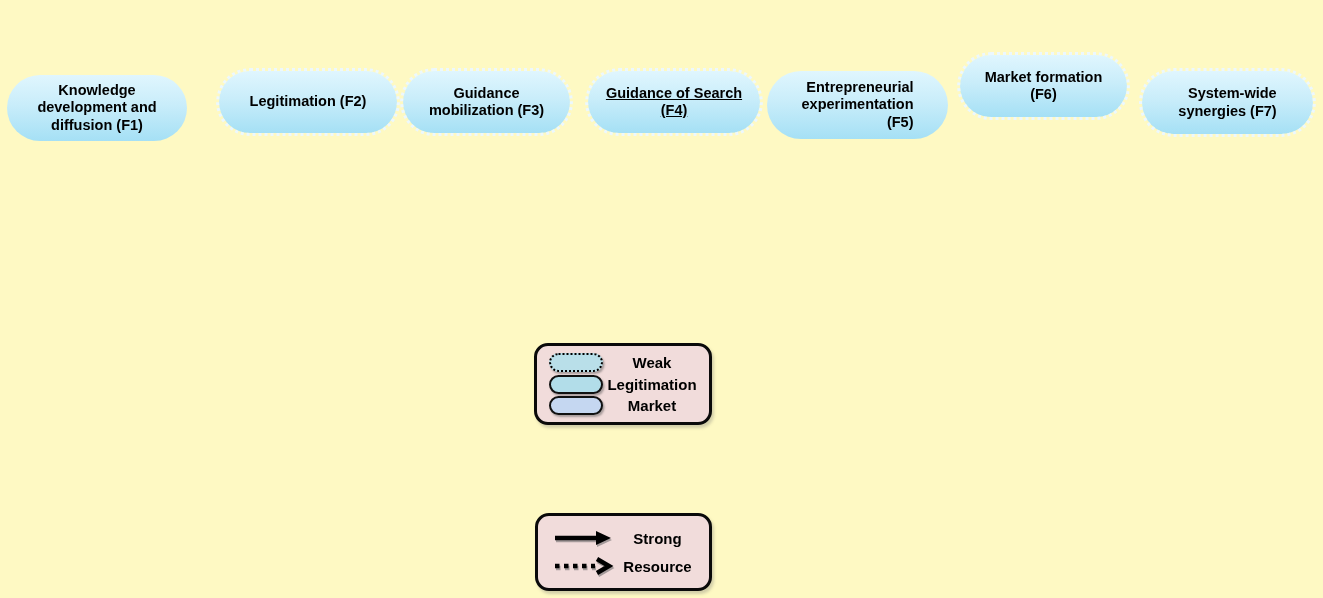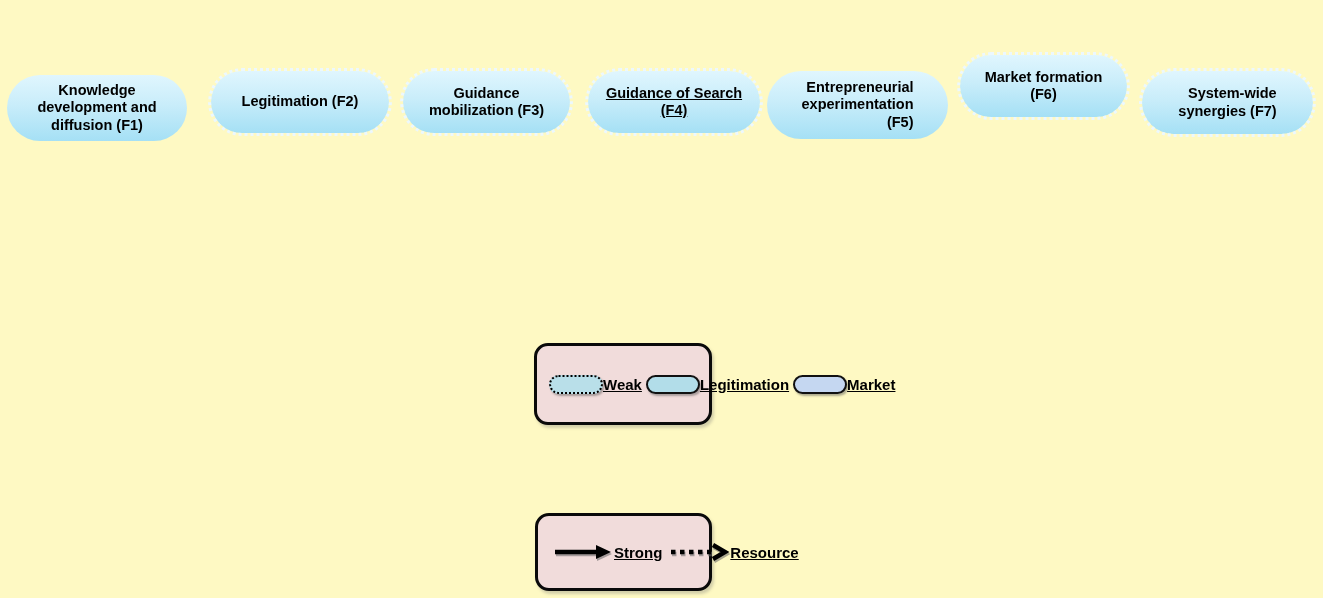--- a/index.html
+++ b/index.html
@@ -23,38 +23,37 @@
     color:#000;
     background:linear-gradient(180deg,#e0f6fe 0%,#c9edfa 45%,#a5e0f5 100%);
   }
   .fbox .fbox-label{white-space:pre-line;}
   .fbox.weak{
     border:3px dotted #edf8fd;
     background-clip:padding-box;
   }
   .fbox.intermediate{border:none;}
   .f1{left:7px;  top:75px; width:180px;height:66px;}
-  .f2{left:208px;top:68px; width:184px;height:68px;}
+  .f2{left:216px;top:68px; width:184px;height:68px;}
   .f3{left:400px;top:68px; width:173px;height:68px;}
   .f4{left:585px;top:68px; width:178px;height:68px;text-decoration:underline;}
   .f5{left:767px;top:71px; width:181px;height:68px;text-align:right;}
   .f6{left:957px;top:52px; width:173px;height:68px;text-align:center;}
   .f7{left:1139px;top:68px;width:177px;height:69px;text-align:right;}
 
   
   .legend{
     position:absolute;
     box-sizing:border-box;
     background:#f1dcdb;
     border:3px solid #0a0a0a;
     border-radius:14px;
-    display:flex;justify-content:space-evenly;
+    display:flex;flex-direction:column;justify-content:space-evenly;
     padding:4px 8px;
     box-shadow:2px 3px 3px rgba(110,110,110,0.30);
-    text-decoration:underline;
   }
   .legend-strength{left:534px;top:343px;width:178px;height:82px;}
   .legend-arrows  {left:535px;top:513px;width:177px;height:78px;}
   .legend-row{display:flex;align-items:center;}
   .legend-label{
     flex:1;text-align:center;
     font-weight:bold;font-size:15px;color:#000;
   }
   .pill{
     box-sizing:border-box;

